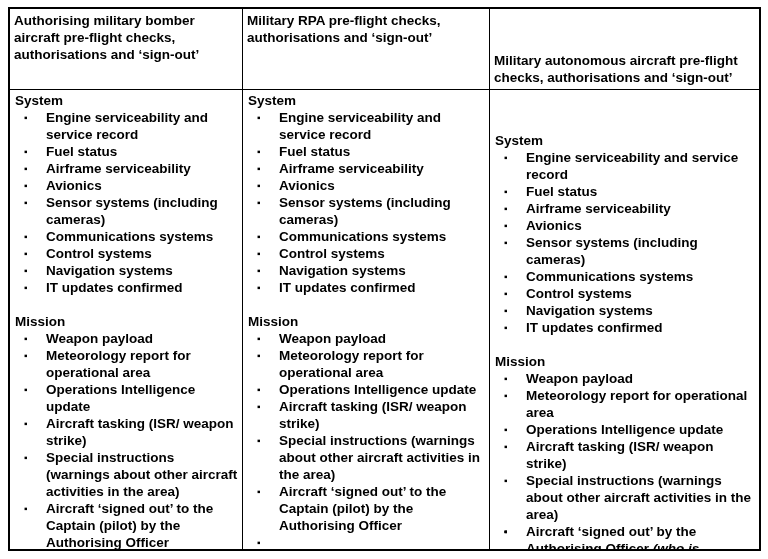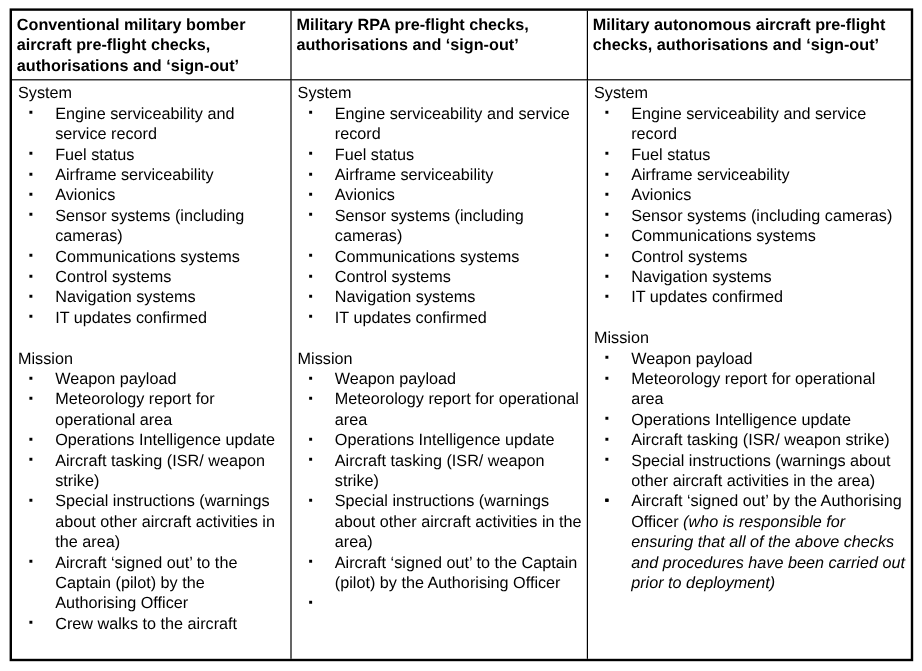--- a/index.html
+++ b/index.html
@@ -25,22 +25,23 @@
     border: 2px solid #000000;
     background: #ffffff;
     display: grid;
     grid-template-columns: 233px 247px 269px;
     grid-template-rows: auto 1fr;
   }
   .cell {
     box-sizing: border-box;
     border-right: 1px solid #000000;
     overflow: hidden;
+    font-weight: bold;
   }
-  .cell.last { border-right: none; }
+  .cell.last { border-right: none; margin-top: 40px; }
   .hdr {
     border-bottom: 1px solid #000000;
     font-weight: bold;
     font-size: 13.5px;
     line-height: 17px;
     padding: 3px 5px 3px 4px;
   }
   .bod {
     font-size: 13.5px;
     line-height: 17px;
@@ -58,21 +59,21 @@
     top: 0;
     font-size: 10px;
     line-height: 17px;
   }
   .it { font-style: italic; }
 </style>
 </head>
 <body>
 
 <div class="tbl">
-    <div class="cell hdr">Conventional military bomber aircraft pre-flight checks, authorisations and ‘sign-out’</div>
+    <div class="cell hdr">Authorising military bomber aircraft pre-flight checks, authorisations and ‘sign-out’</div>
     <div class="cell hdr">Military RPA pre-flight checks, authorisations and ‘sign-out’</div>
     <div class="cell hdr last">Military autonomous aircraft pre-flight checks, authorisations and ‘sign-out’</div>
     <div class="cell bod">
       <div class="sec-label">System</div>
       <div class="item"><span class="blt">▪</span><span><span>Engine serviceability and service record</span></span></div>
       <div class="item"><span class="blt">▪</span><span><span>Fuel status</span></span></div>
       <div class="item"><span class="blt">▪</span><span><span>Airframe serviceability</span></span></div>
       <div class="item"><span class="blt">▪</span><span><span>Avionics</span></span></div>
       <div class="item"><span class="blt">▪</span><span><span>Sensor systems (including cameras)</span></span></div>
       <div class="item"><span class="blt">▪</span><span><span>Communications systems</span></span></div>

